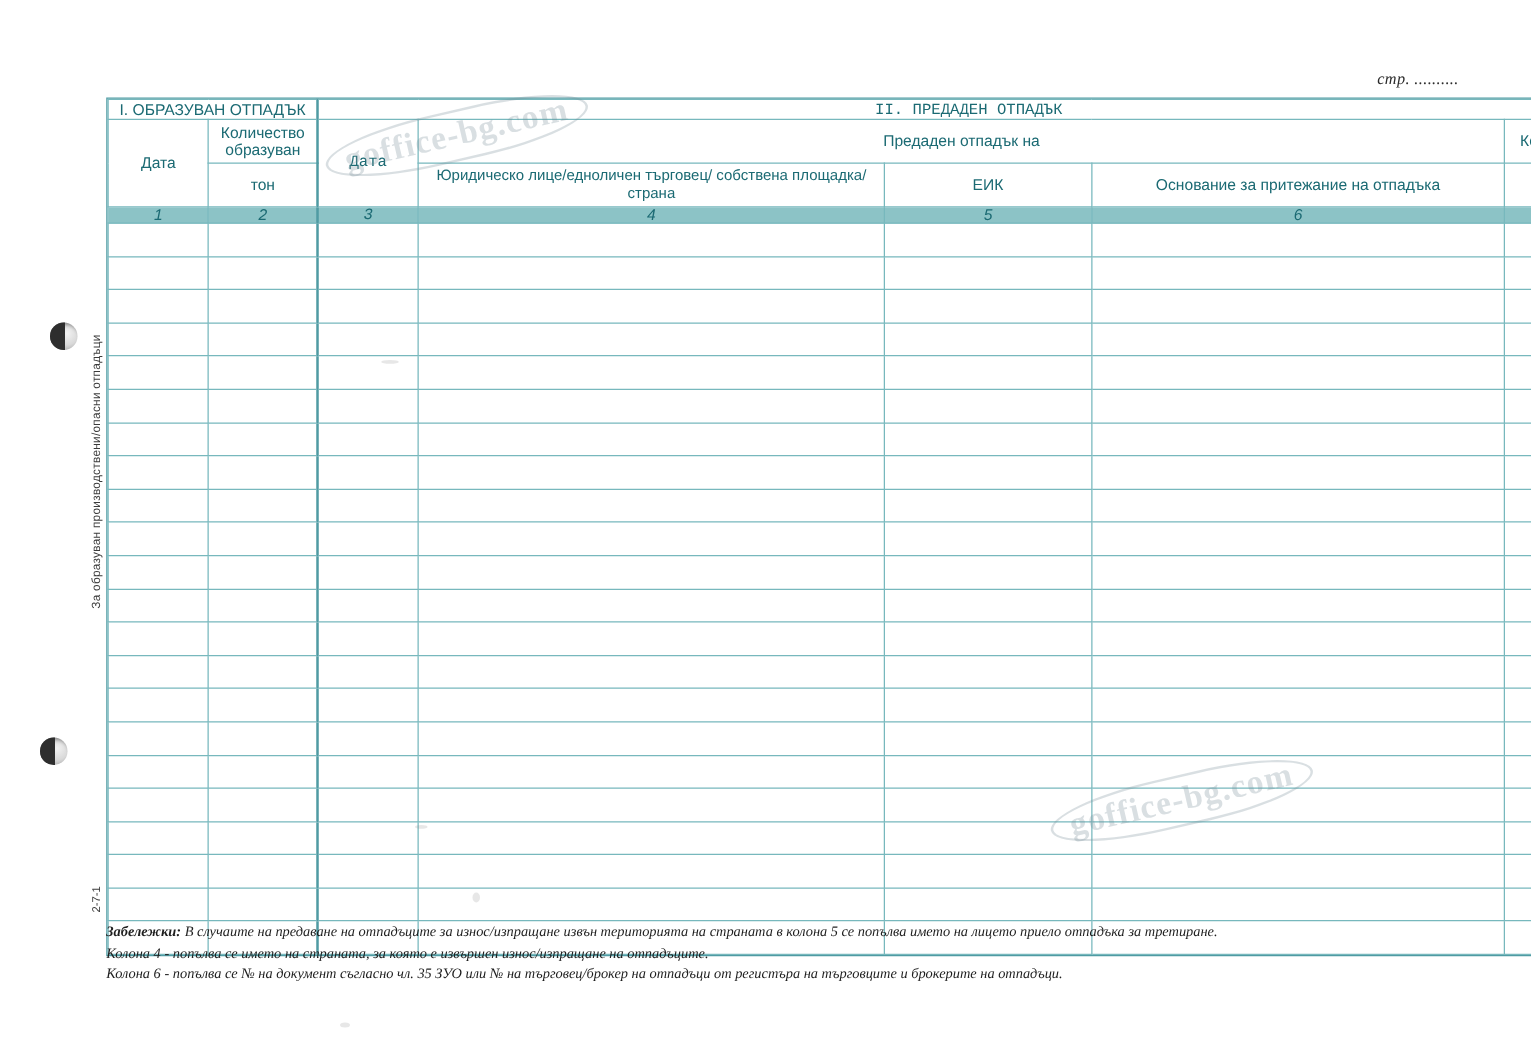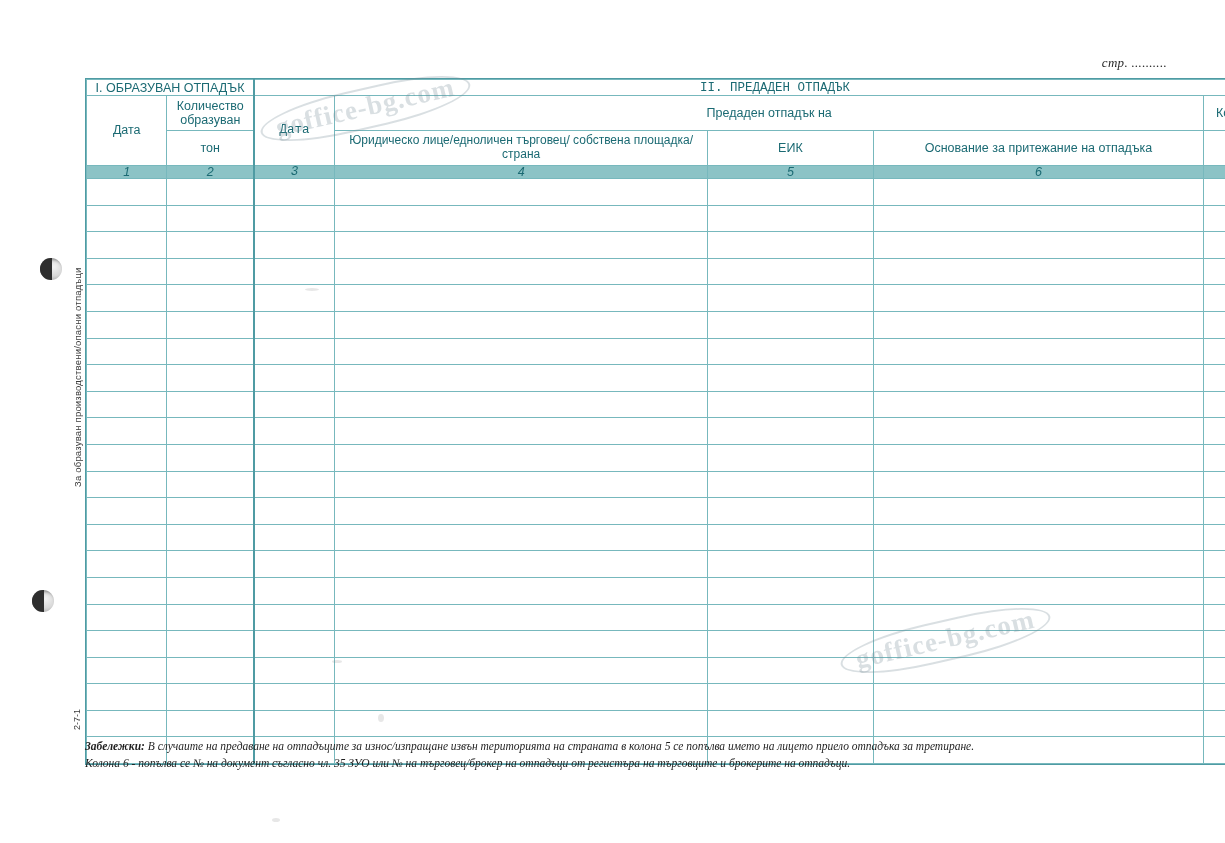--- a/index.html
+++ b/index.html
@@ -430,20 +430,21 @@
             <td></td>
           </tr>
         </tbody>
     </table>
   </div>
 
   <div id="notes">
     <div>
       <b>Забележки:</b><span> В случаите на предаване на отпадъците за износ/изпращане извън територията на страната в колона 5 се попълва името на лицето приело отпадъка за третиране.</span>
     </div>
+    <div>Колона 4 - попълва се името на страната, за която е извършен износ/изпращане на отпадъците.</div>
     <div>Колона 6 - попълва се № на документ съгласно чл. 35 ЗУО или № на търговец/брокер на отпадъци от регистъра на търговците и брокерите на отпадъци.</div>
   </div>
 
   <div class="wm" id="wm1"><span class="ring">goffice-bg.com</span></div>
   <div class="wm" id="wm2"><span class="ring">goffice-bg.com</span></div>
 
   <div class="smudge" style="left:305px; top:288px; width:14px; height:3px;"></div>
   <div class="smudge" style="left:332px; top:660px; width:10px; height:3px;"></div>
   <div class="smudge" style="left:378px; top:714px; width:6px; height:8px;"></div>
   <div class="smudge" style="left:272px; top:818px; width:8px; height:4px;"></div>

